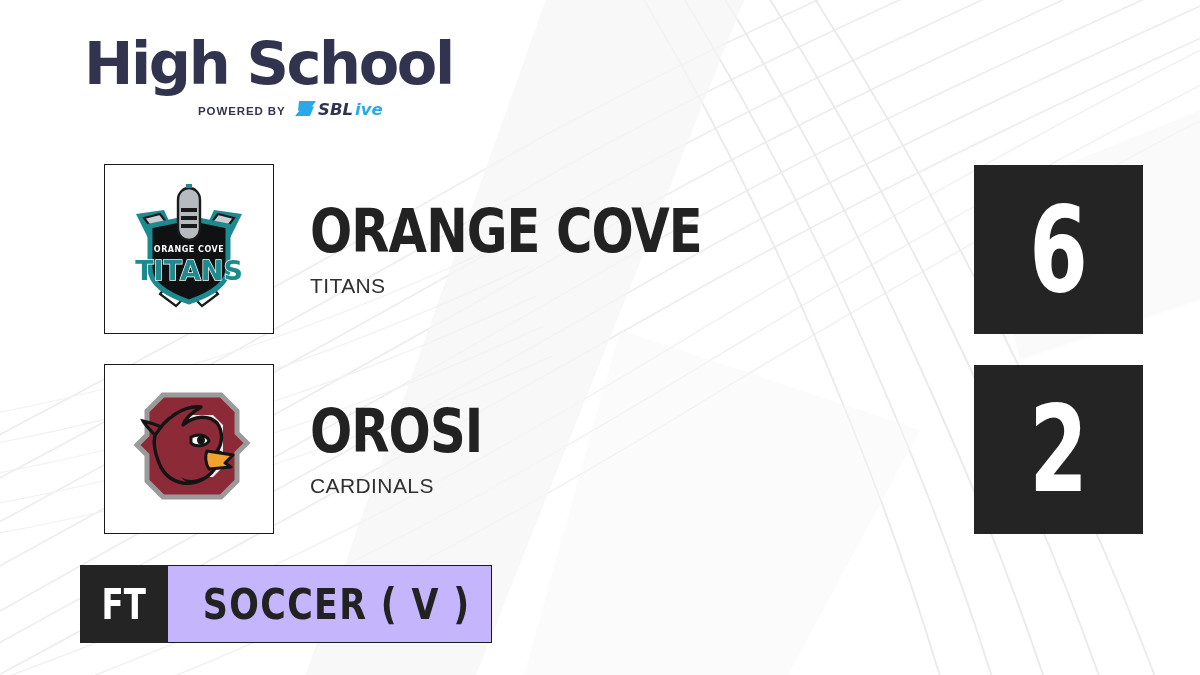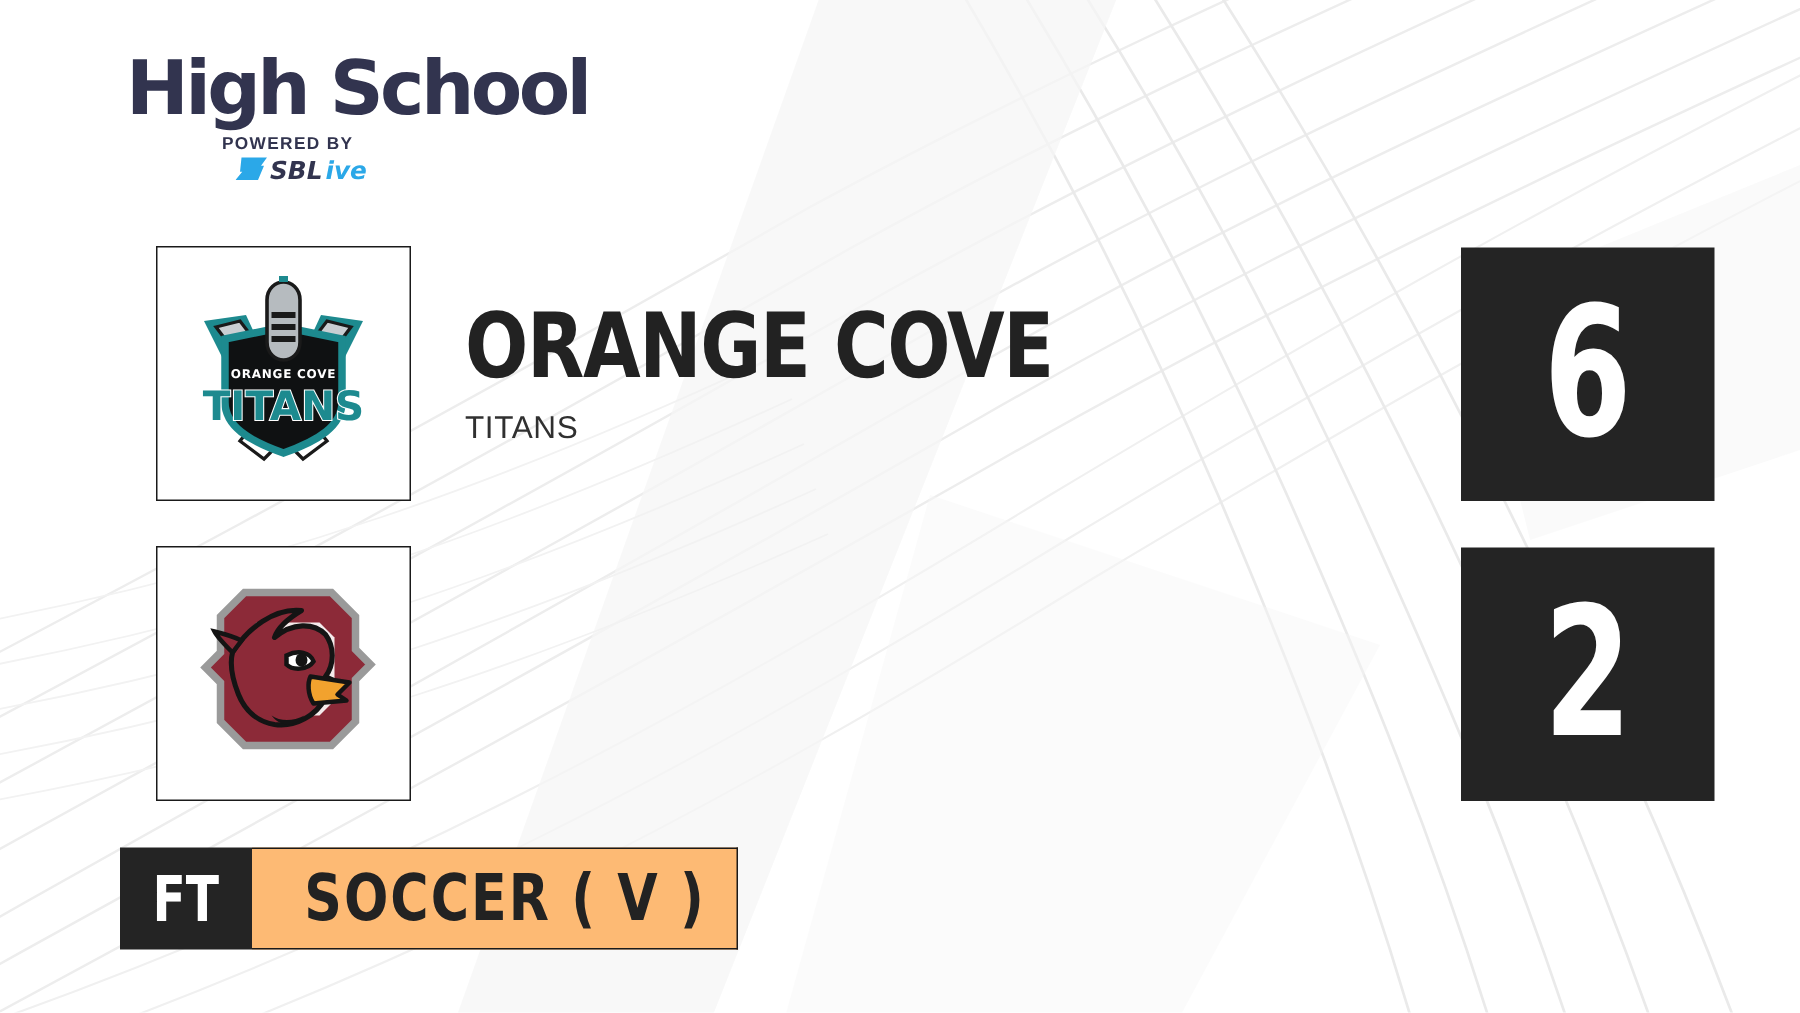--- a/index.html
+++ b/index.html
@@ -17,31 +17,31 @@
 
   
   #stage { position:absolute; inset:0; z-index:2; }
 
   
   #brand { position:absolute; left:84px; top:36px; width:430px; }
   #brand-wordmark-row { display:flex; align-items:flex-start; }
   #brand-wordmark {
     font-family:"DejaVu Sans", sans-serif;
     font-weight:700;
-    font-size:50px;
+    font-size:59px;
     letter-spacing:-2.4px;
     color:#32344f;
     line-height:.95;
     white-space:nowrap;
     text-align:center;
   }
   #onsi-pin { margin-left:8px; margin-top:-3px; }
   #brand-powered {
-    display:flex; align-items:flex-start;
-    margin-top:6px; margin-left:64px;flex-direction:column;
+    display:flex; align-items:center;
+    margin-top:6px; margin-left:114px;
   }
   #powered-by-text {
     font-family:"Liberation Sans", sans-serif;
     font-weight:700; font-size:11.5px;
     letter-spacing:.9px; color:#32344f;
   }
   #sblive-mark { margin-left:9px; }
 
   
   .team-row { position:absolute; left:80px; width:1040px; height:170px;margin-left:24px; }
@@ -92,33 +92,33 @@
     font-size:120px;
     color:#ffffff;
     line-height:1;
     transform:scaleX(.78);
     letter-spacing:-1px;
   }
 
   
   #status-bar {
     position:absolute; left:80px; top:565px;
-    height:68px; display:flex; align-items:stretch;
+    height:78px; display:flex; align-items:stretch;
   }
   #status-code {
     width:88px; background:#242424;
     display:flex; align-items:center; justify-content:center;
   }
   #status-code-label {
     font-family:"DejaVu Sans Condensed","Liberation Sans Narrow","Liberation Sans", sans-serif;
     font-weight:700; font-size:42px; color:#ffffff;
     transform:scaleX(.86); letter-spacing:0px;
   }
   #status-sport {
-    background:#fdba74;
+    background:#c4b5fd;
     border:1.5px solid #1a1a1a; border-left:none;
     padding:0 6px 0 20px;
     display:flex; align-items:center;
   }
   #status-sport-label {
     font-family:"DejaVu Sans Condensed","Liberation Sans Narrow","Liberation Sans", sans-serif;
     font-weight:700; font-size:43px; color:#222222;
     letter-spacing:1.5px;
     transform:scaleX(.9);
     white-space:nowrap;
@@ -248,20 +248,24 @@
           <path d="M66 52 C 74 48, 82 50, 84 56 C 80 62, 70 62, 66 58 Z" fill="#ffffff" stroke="#141414" stroke-width="3"></path>
           <ellipse cx="76" cy="55" rx="4" ry="4.5" fill="#141414"></ellipse>
 
           <path d="M82 66 L108 70 L100 78 L106 82 L84 84 C 80 78, 80 70, 82 66 Z" fill="#f2a22e" stroke="#141414" stroke-width="3" stroke-linejoin="round"></path>
 
           <path d="M56 92 C 62 96, 70 96, 78 92 C 72 100, 62 100, 56 92 Z" fill="#141414"></path>
         </g>
       </svg>
     </div>
 
+    <div class="team-text">
+      <div class="team-name">OROSI</div>
+      <div class="team-mascot">CARDINALS</div>
+    </div>
 
     <div class="score-box">
       <span class="score-value">2</span>
     </div>
   </div>
 
   <div id="status-bar">
     <div id="status-code">
       <span id="status-code-label">FT</span>
     </div>

